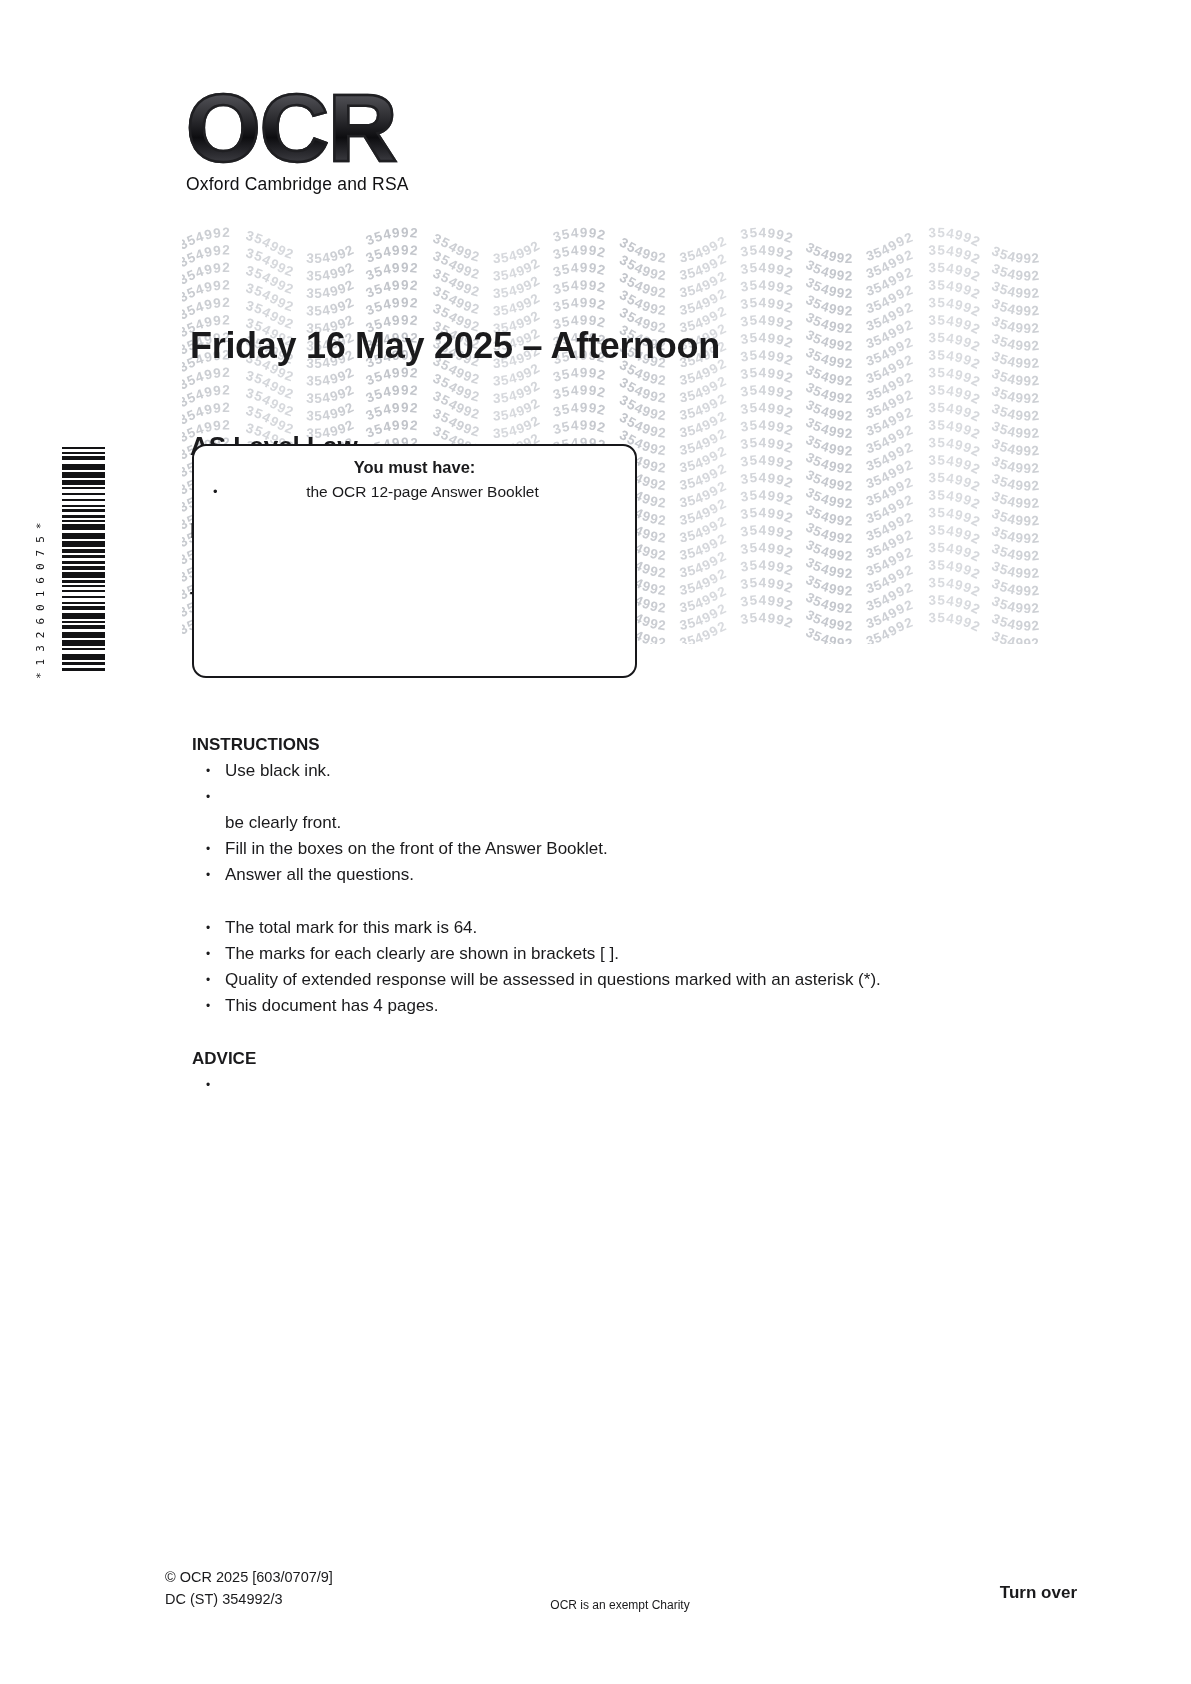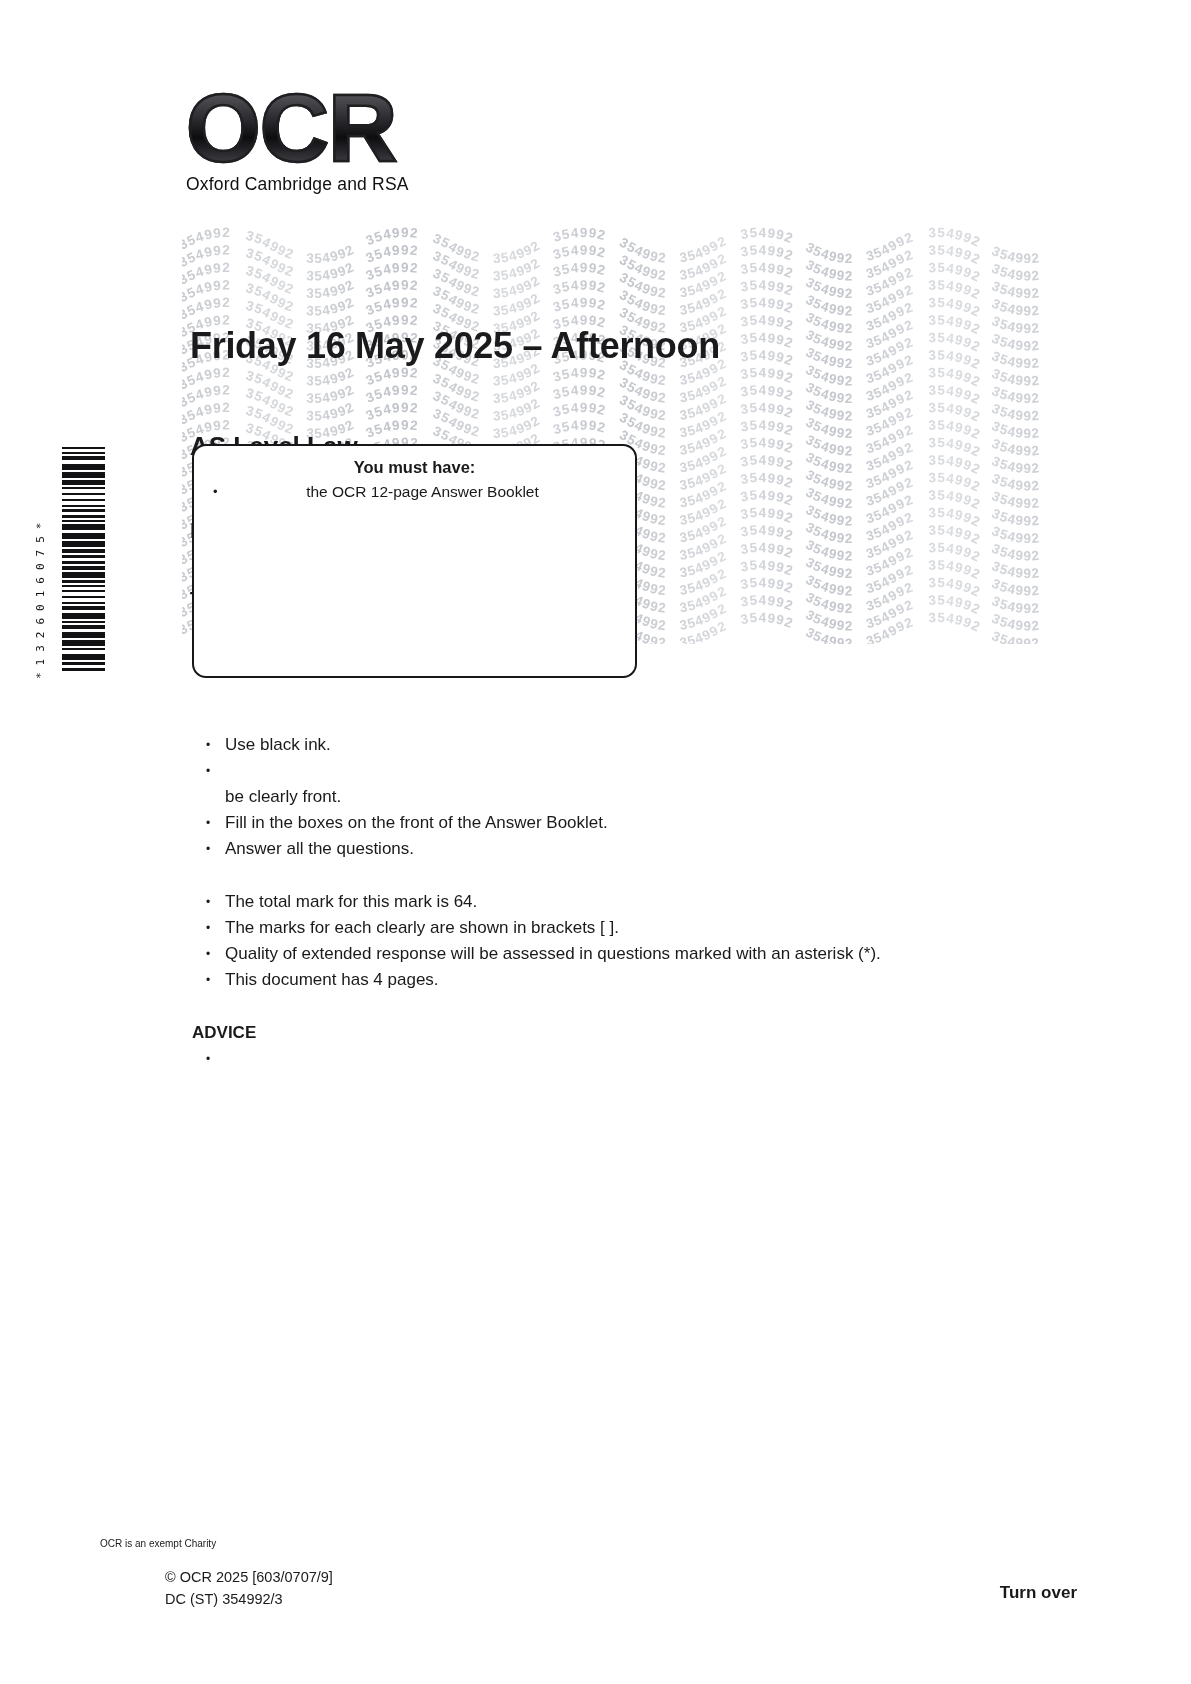--- a/index.html
+++ b/index.html
@@ -47,22 +47,22 @@
   
   .sections{position:absolute;left:192px;top:732px;width:850px;z-index:2;}
   .section{margin:0 0 27px 0;}
   .section-heading{font-size:17px;font-weight:700;line-height:26px;}
   .bullet-item{position:relative;padding-left:33px;font-size:17px;line-height:26px;}
   .bullet-item .marker{position:absolute;left:14px;top:0;font-size:12px;line-height:26px;}
   .bullet-item b{font-weight:400;}
 
   
   .footer-left{position:absolute;left:165px;top:1566px;font-size:14.5px;line-height:22px;z-index:2;}
-  .footer-center{position:absolute;left:100px;width:1040px;top:1538px;text-align:left;
-                 font-size:10px;z-index:2;}
+  .footer-center{position:absolute;left:100px;width:1040px;top:1598px;text-align:center;
+                 font-size:12px;z-index:2;}
   .footer-turnover{position:absolute;right:114px;top:1583px;font-size:17px;font-weight:700;z-index:2;}
 </style>
 </head>
 <body>
 
 <div class="page">
 
   <svg class="watermark" width="860" height="420" viewBox="0 0 860 420" aria-hidden="true">
     <defs>
       <linearGradient id="wmg" x1="0" y1="0" x2="1" y2="0">
@@ -159,20 +159,21 @@
 
   <div class="must-box">
     <div class="must-heading">You must have:</div>
     <div id="must-items">
         <div class="must-item"><span class="dot">•</span>the OCR 12-page Answer Booklet</div>
       </div>
   </div>
 
   <div class="sections" id="sections">
       <div class="section">
+        <div class="section-heading">INSTRUCTIONS</div>
         <div class="bullet-item"><span class="marker">•</span><span>Use black ink.</span></div>
         <div class="bullet-item"><span class="marker">•</span><br><span>be clearly front.</span></div>
         <div class="bullet-item"><span class="marker">•</span><span>Fill in the boxes on the front of the Answer Booklet.</span></div>
         <div class="bullet-item"><span class="marker">•</span><span>Answer </span><b>all</b><span> the questions.</span></div>
       </div>
       <div class="section">
         <div class="bullet-item"><span class="marker">•</span><span>The total mark for this mark is </span><b>64</b><span>.</span></div>
         <div class="bullet-item"><span class="marker">•</span><span>The marks for each clearly are shown in brackets </span><b>[ ]</b><span>.</span></div>
         <div class="bullet-item"><span class="marker">•</span><span>Quality of extended response will be assessed in questions marked with an asterisk (*).</span></div>
         <div class="bullet-item"><span class="marker">•</span><span>This document has </span><b>4</b><span> pages.</span></div>

